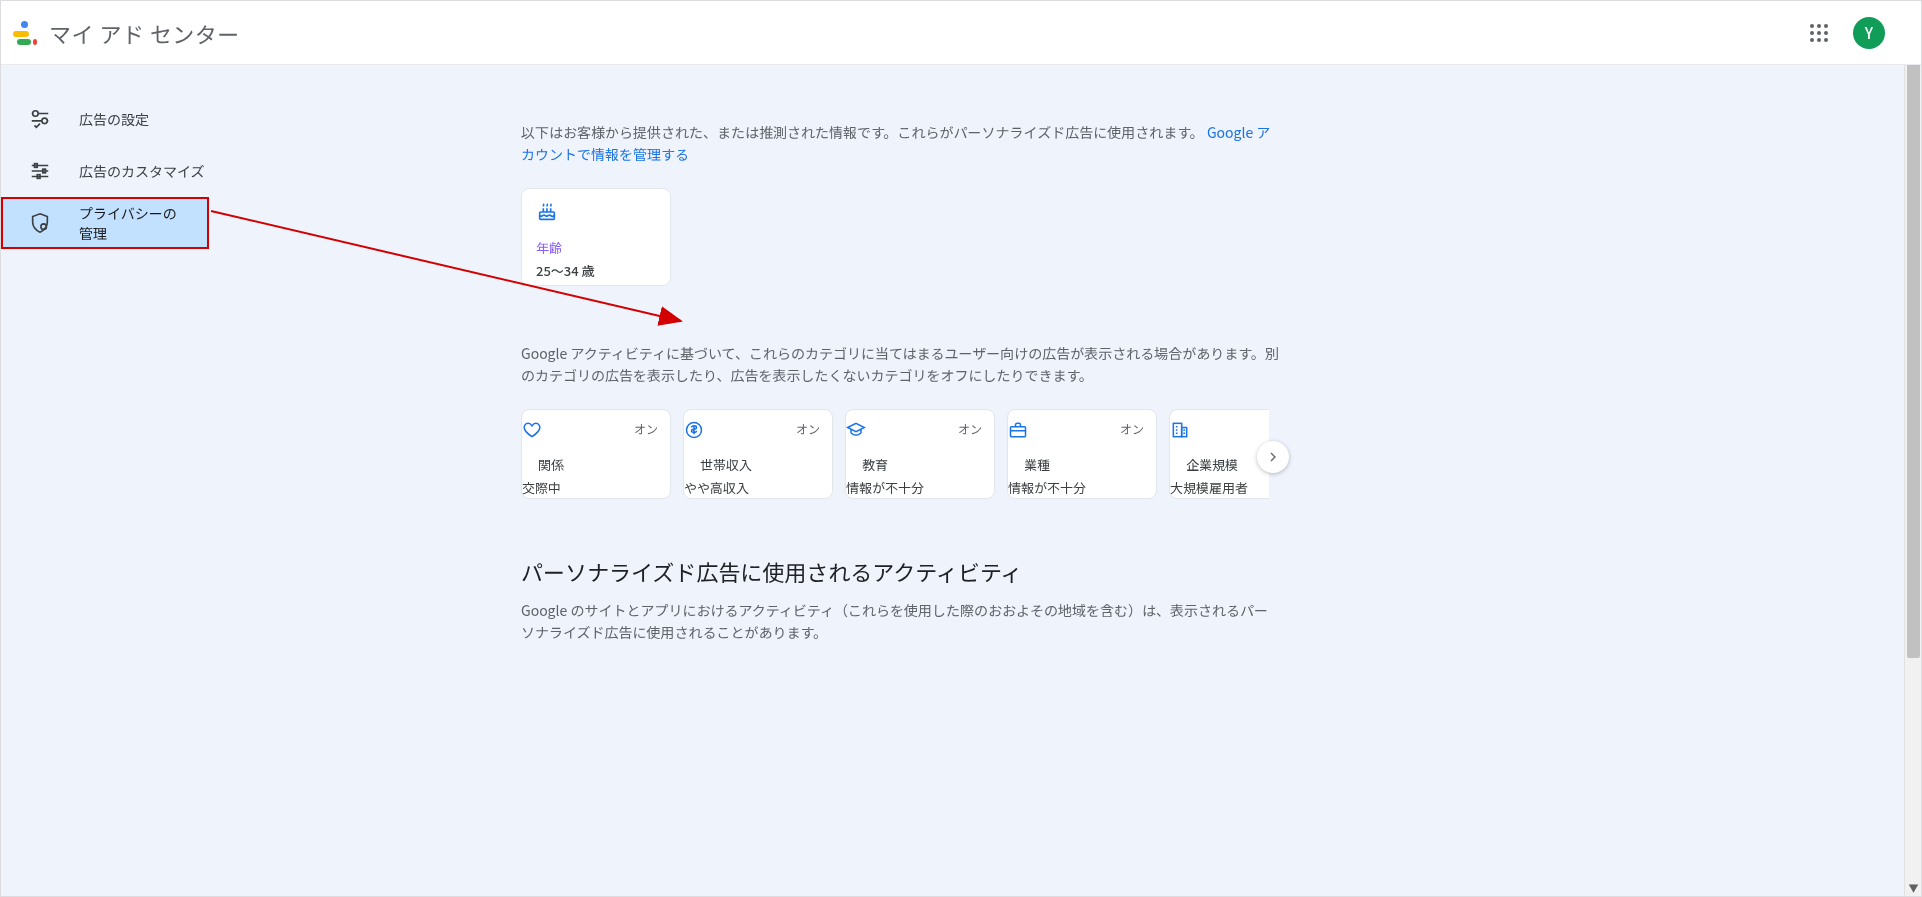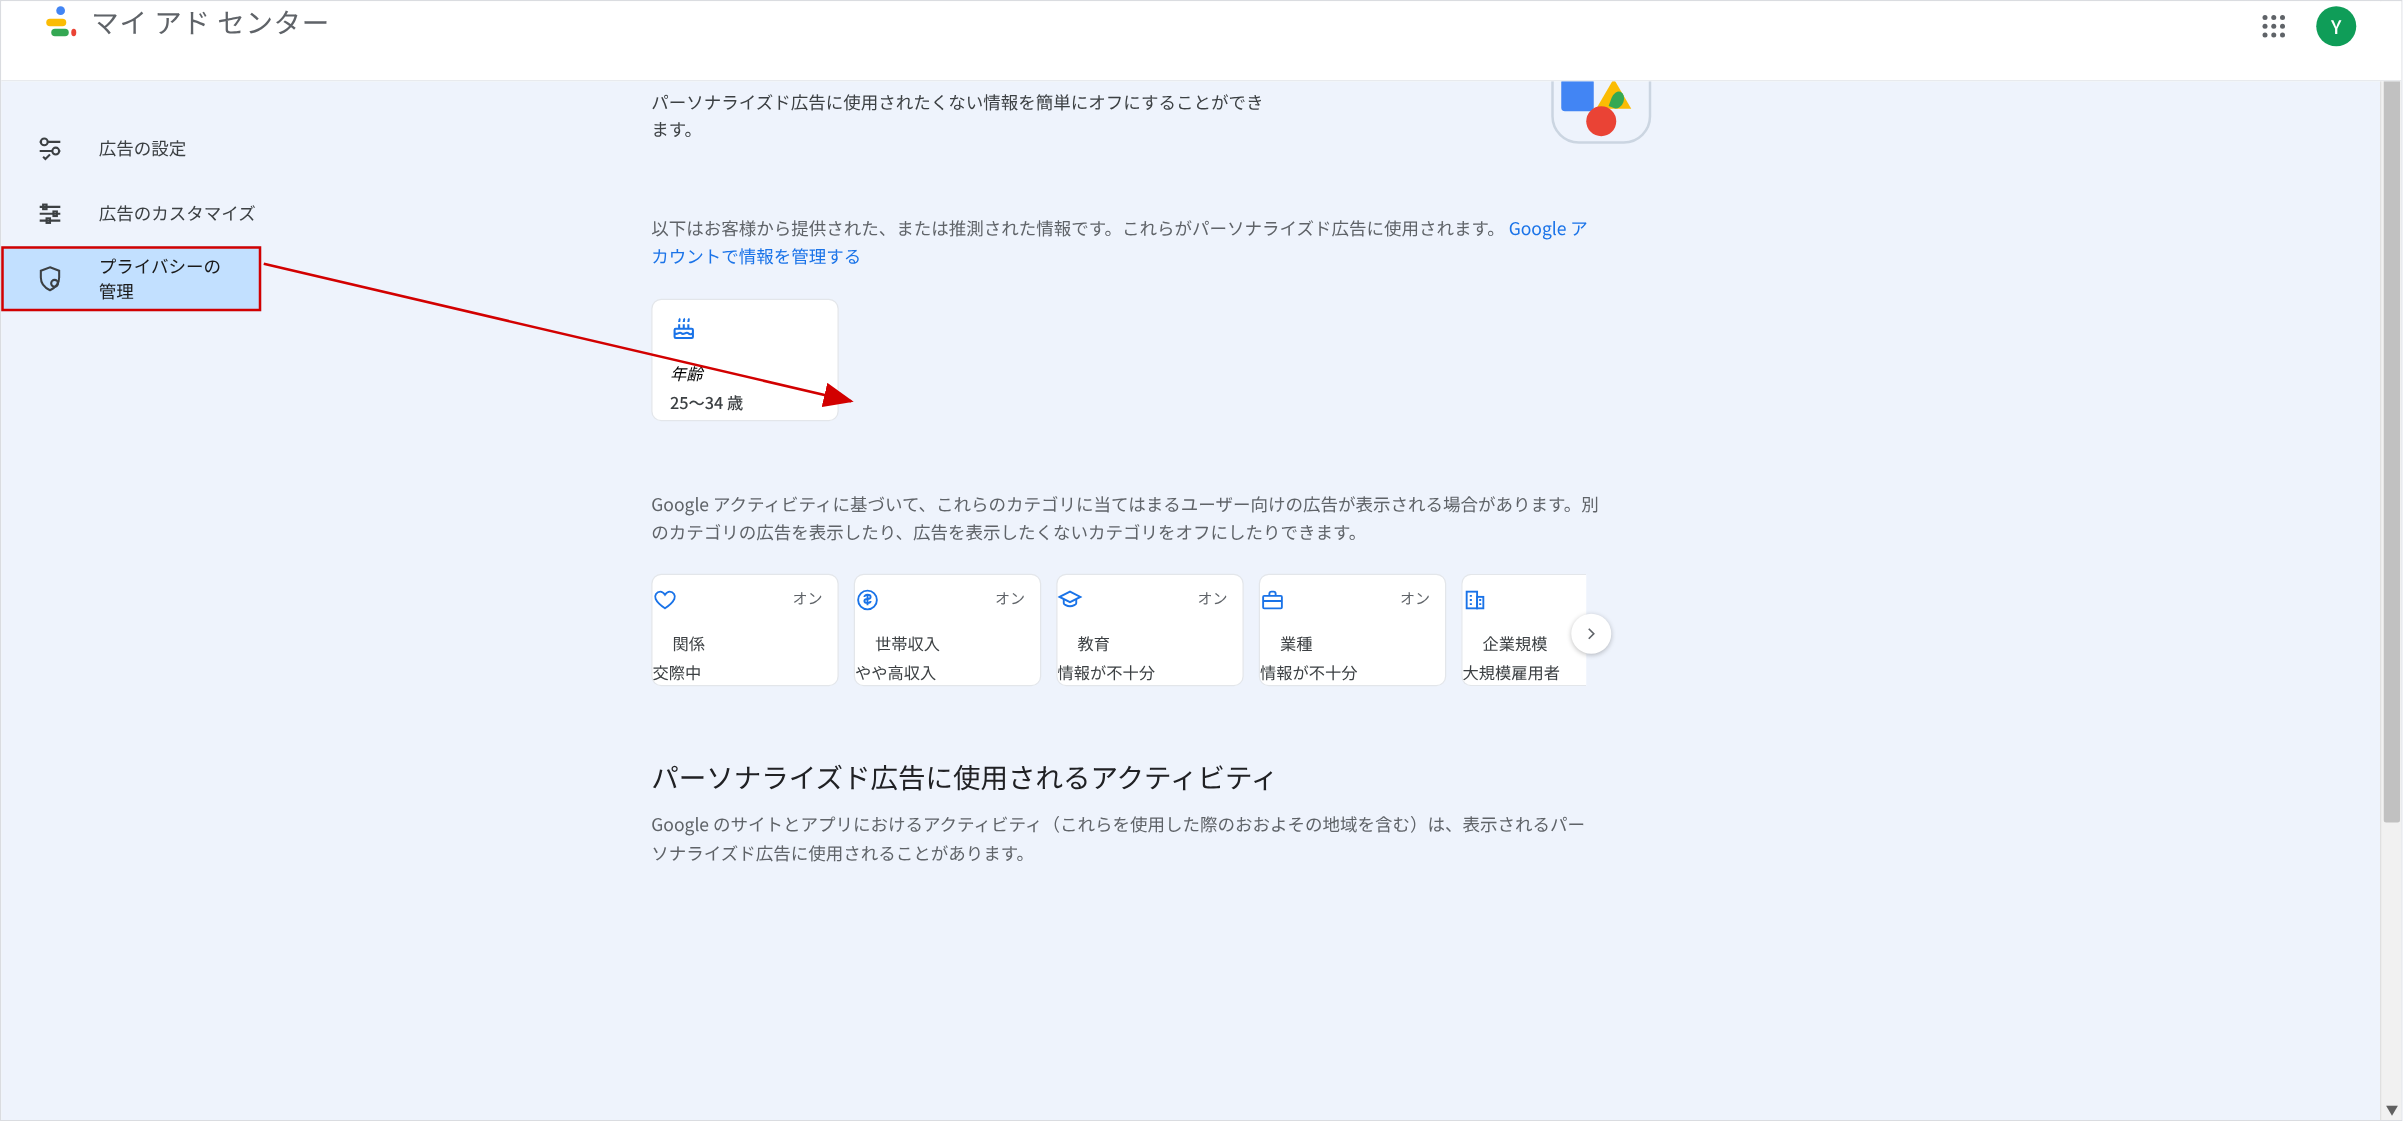--- a/index.html
+++ b/index.html
@@ -40,23 +40,23 @@
     height: 17px;
     display: flex;
     align-items: center;
     justify-content: center;
     color: #606060;
     font-size: 10px;
   }
   .header {
     height: 64px;
     display: flex;
-    align-items: flex-start;
+    align-items: center;
     justify-content: space-between;
-    padding: 0 16px 0 36px;
+    padding: 0 16px 0 12px;
     border-bottom: 1px solid #e8eaed;
     background: #fff;
     position: relative;
     z-index: 5;
   }
   .header-left { display: flex; align-items: center; gap: 12px; }
   .logo {
     width: 24px; height: 24px; position: relative;
   }
   .logo .dot { position:absolute; width:7px; height:7px; border-radius:50%; }
@@ -156,21 +156,21 @@
     padding:12px 14px;
     display:flex; flex-direction:column; justify-content:flex-start;
     cursor:pointer;
   }
   .info-card.red-box {
     border: 2px solid #d20000;
     border-radius: 0;
   }
   .info-card .card-ic { color:#1a73e8; }
   .info-card .card-ic svg { width:22px; height:22px; fill:none; stroke:#1a73e8; stroke-width:1.8; }
-  .info-card .card-label { font-size:13px; color:#000000; margin-top:10px;font-style:italic; }
+  .info-card .card-label { font-size:13px; color:#8b5cf6; margin-top:10px; }
   .info-card .card-value { font-size:13px; color:#3c4043; margin-top:4px; font-weight:500;}
 
   .cat-row { position:relative; display:flex; gap:12px; margin-top:22px; }
   .cat-card {
     width:150px; height:90px;
     background:#fff; border-radius:8px;
     border:1px solid #e3e6ea;
     padding:10px 0;
     position:relative;
     cursor:pointer;
@@ -271,31 +271,20 @@
               <path d="M16 14v-1"></path>
             </svg>
         </span>
         <span>プライバシーの管理</span>
       </div>
     </div>
 
     <div class="main">
       <div class="content">
 
-        <div class="intro-block">
-          <div class="intro-text">パーソナライズド広告に使用されたくない情報を簡単にオフにすることができます。</div>
-          <div class="intro-img">
-            <div class="jar">
-              <div class="sq"></div>
-                <div class="tri"></div>
-                <div class="cir"></div>
-                <div class="leaf"></div>
-            </div>
-          </div>
-        </div>
 
         <div class="section">
           <p class="desc">
             <span>以下はお客様から提供された、または推測された情報です。これらがパーソナライズド広告に使用されます。</span>
             <a href="#">Google アカウントで情報を管理する</a>
           </p>
           <div class="info-cards">
             <div class="info-card">
               <span class="card-ic">
                 <svg viewBox="0 0 24 24">

